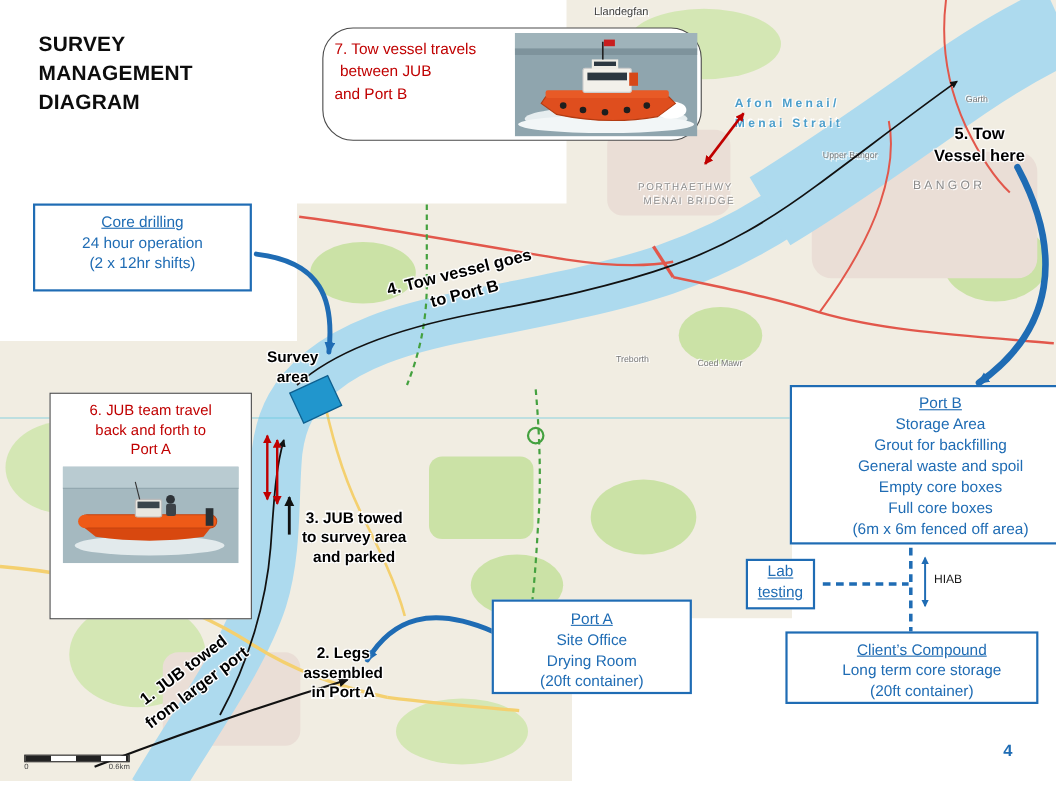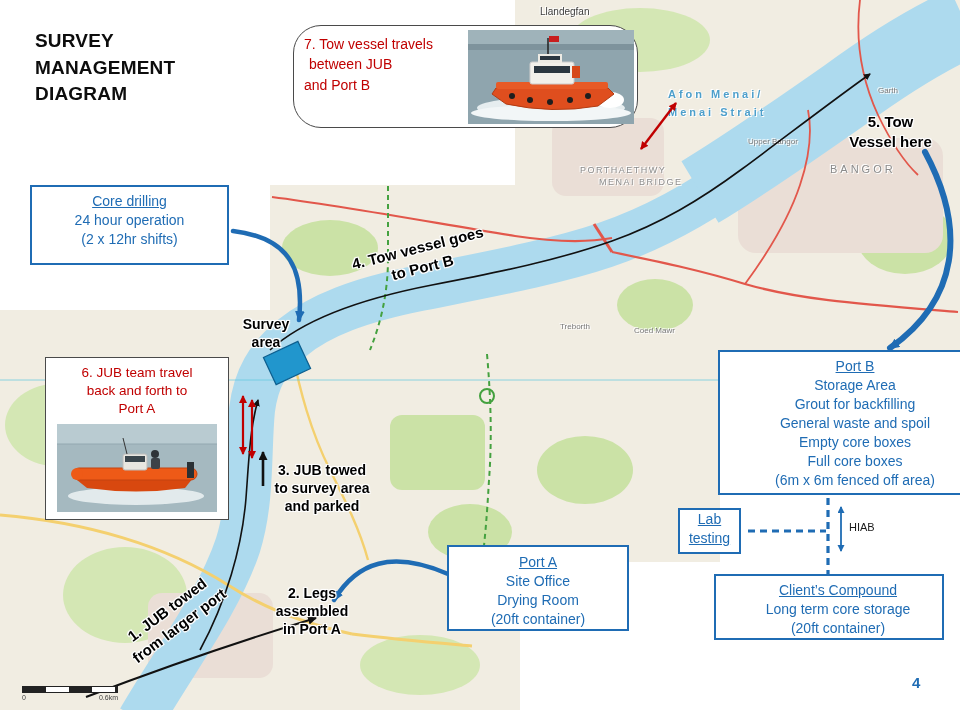--- a/index.html
+++ b/index.html
@@ -99,21 +99,21 @@
       </g>
 
       <line x1="0" y1="380" x2="718" y2="380" stroke="#5FC8DE" stroke-width="1" opacity="0.7"></line>
     </g>
   </svg>
 
   <span class="map-label" style="left:540px;top:6px;font-size:10px;color:#3c3c3c;">Llandegfan</span>
   <span class="map-label water-name" style="left:668px;top:88px;">Afon Menai/</span>
   <span class="map-label water-name" style="left:668px;top:106px;">Menai Strait</span>
   <span class="map-label caps" style="left:580px;top:165px;font-size:9px;color:#8c8c8c;">PORTHAETHWY</span>
-  <span class="map-label caps" style="left:599px;top:177px;font-size:9px;color:#8c8c8c;">MENAI BRIDGE</span>
+  <span class="map-label caps" style="left:585px;top:177px;font-size:9px;color:#8c8c8c;">MENAI BRIDGE</span>
   <span class="map-label" style="left:830px;top:163px;font-size:11px;color:#8a8a8a;letter-spacing:3px;">BANGOR</span>
   <span class="map-label" style="left:748px;top:137px;font-size:8px;color:#777;">Upper Bangor</span>
   <span class="map-label" style="left:878px;top:86px;font-size:8px;color:#777;">Garth</span>
   <span class="map-label" style="left:560px;top:322px;font-size:8px;color:#777;">Treborth</span>
   <span class="map-label" style="left:634px;top:326px;font-size:8px;color:#777;">Coed Mawr</span>
 
   <svg class="layer" width="960" height="720" viewBox="0 0 960 720">
     <defs>
       <marker id="mBlue" markerWidth="14" markerHeight="12" refX="9" refY="5" orient="auto" markerUnits="userSpaceOnUse">
         <path d="M0,0 L11,5 L0,10 Z" fill="#1F6CB4"></path>
@@ -226,21 +226,21 @@
     <div>2. Legs</div>
     <div>assembled</div>
     <div>in Port A</div>
   </div>
 
   <div class="step rot" style="left:88px;top:598px;width:170px;font-size:15px;transform:rotate(-37deg);">
     <div>1. JUB towed</div>
     <div>from larger port</div>
   </div>
 
-  <div class="callout note-box" style="left:45px;top:357px;width:184px;height:163px;text-align:center;padding-top:6px;">
+  <div class="callout note-box" style="left:45px;top:357px;width:184px;height:206px;text-align:center;padding-top:6px;">
     <div class="red-text" style="font-size:13.5px;line-height:1.35;">
       <div>6. JUB team travel</div>
       <div>back and forth to</div>
       <div>Port A</div>
     </div>
     <svg class="photo" style="margin:5px auto 0;" width="160" height="88" viewBox="0 0 160 88">
       <rect width="160" height="88" fill="#A5B9C0"></rect>
       <rect width="160" height="20" fill="#B9CBD1"></rect>
       <line x1="0" y1="20" x2="160" y2="20" stroke="#93A8B0"></line>
       <ellipse cx="79" cy="72" rx="68" ry="9" fill="#E2EAEC"></ellipse>

